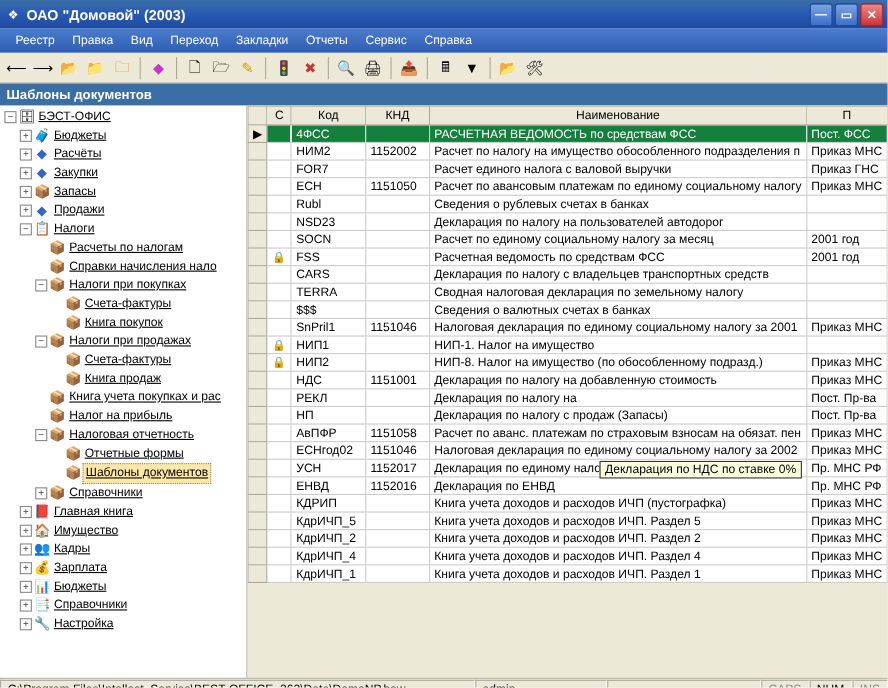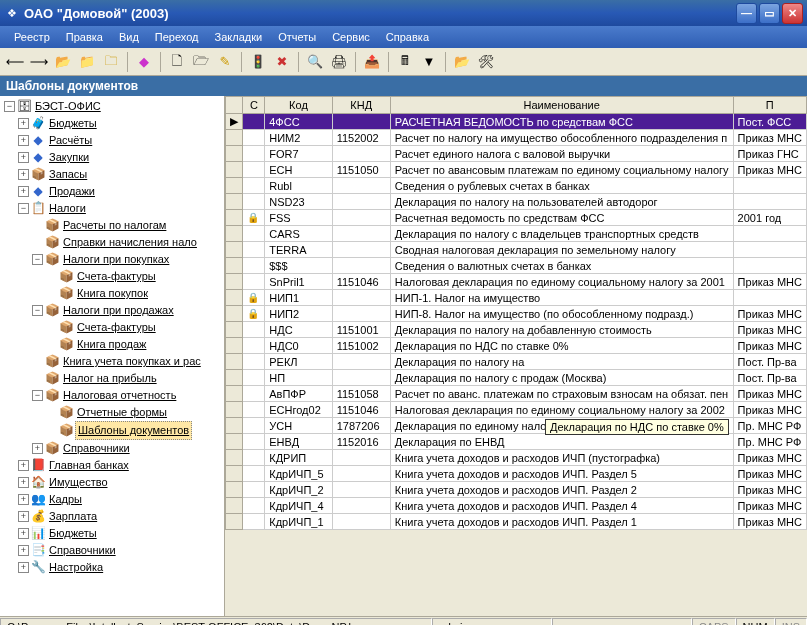--- a/index.html
+++ b/index.html
@@ -31,21 +31,21 @@
 .tree .spacer { width: 11px; display: inline-block; }
 .tree .ticon { width: 14px; text-align: center; font-size: 12px; }
 .tree .tlabel { padding: 0 2px; text-decoration: underline; }
 .tree .selected .tlabel { background: #ffe8a6; border: 1px dotted #888; }
 
 .grid { flex: 1; background: #ece9d8; overflow: hidden; display: flex; flex-direction: column; }
 .grid table { border-collapse: collapse; width: 100%; background: white; }
 .grid th { background: #ece9d8; border: 1px solid #aca899; padding: 2px 4px; font-weight: normal; position: sticky; top: 0; }
 .grid td { border: 1px solid #ccc; padding: 1px 4px; height: 16px; white-space: nowrap; overflow: hidden; }
 .grid .rowhead { background: #ece9d8; width: 16px; border: 1px solid #aca899; }
-.grid .sel-row td { background: #4c1d95; color: white; }
+.grid .sel-row td { background: #15803d; color: white; }
 .grid .sel-row .rowhead { background: #ece9d8; color: black; }
 .grid .gridbody { overflow: auto; flex: 1; }
 .grid .lock { font-size: 10px; }
 
 .tooltip { position: absolute; background: #ffffe1; border: 1px solid #333; padding: 1px 4px; font-size: 11px; z-index: 100; }
 
 .statusbar { height: 20px; border-top: 1px solid #aca899; background: #ece9d8; display: flex; align-items: center; font-size: 11px; }
 .statusbar .cell { border: 1px inset #fff; padding: 1px 6px; height: 18px; display: flex; align-items: center; }
 .statusbar .flex { flex: 1; }
 .statusbar .dim { color: #888; }
@@ -259,21 +259,21 @@
                     <span class="ticon" style="color:#c90">📦</span>
                     <span class="tlabel">Справочники</span>
                   </div>
                 </li>
             </ul>
           </li>
           <li>
               <div class="node">
                 <span class="toggle">+</span>
                 <span class="ticon" style="color:#c33">📕</span>
-                <span class="tlabel">Главная банках</span>
+                <span class="tlabel">Главная книга</span>
               </div>
             </li>
           <li>
               <div class="node">
                 <span class="toggle">+</span>
                 <span class="ticon">🏠</span>
                 <span class="tlabel">Имущество</span>
               </div>
             </li>
           <li>
@@ -373,20 +373,28 @@
             <tr>
               <td class="rowhead"></td>
               <td class="lock"></td>
               <td>NSD23</td>
               <td></td>
               <td>Декларация по налогу на пользователей автодорог</td>
               <td></td>
             </tr>
             <tr>
               <td class="rowhead"></td>
+              <td class="lock"></td>
+              <td>SOCN</td>
+              <td></td>
+              <td>Расчет по единому социальному налогу за месяц</td>
+              <td>2001 год</td>
+            </tr>
+            <tr>
+              <td class="rowhead"></td>
               <td class="lock">🔒</td>
               <td>FSS</td>
               <td></td>
               <td>Расчетная ведомость по средствам ФСС</td>
               <td>2001 год</td>
             </tr>
             <tr>
               <td class="rowhead"></td>
               <td class="lock"></td>
               <td>CARS</td>
@@ -438,39 +446,31 @@
               <td class="rowhead"></td>
               <td class="lock"></td>
               <td>НДС</td>
               <td>1151001</td>
               <td>Декларация по налогу на добавленную стоимость</td>
               <td>Приказ МНС</td>
             </tr>
             <tr>
               <td class="rowhead"></td>
               <td class="lock"></td>
-              <td>НДС0</td>
-              <td>1151002</td>
-              <td>Декларация по НДС по ставке 0%</td>
-              <td>Приказ МНС</td>
-            </tr>
-            <tr>
-              <td class="rowhead"></td>
-              <td class="lock"></td>
               <td>РЕКЛ</td>
               <td></td>
               <td>Декларация по налогу на</td>
               <td>Пост. Пр-ва</td>
             </tr>
             <tr>
               <td class="rowhead"></td>
               <td class="lock"></td>
               <td>НП</td>
               <td></td>
-              <td>Декларация по налогу с продаж (Москва)</td>
+              <td>Декларация по налогу с продаж (Запасы)</td>
               <td>Пост. Пр-ва</td>
             </tr>
             <tr>
               <td class="rowhead"></td>
               <td class="lock"></td>
               <td>АвПФР</td>
               <td>1151058</td>
               <td>Расчет по аванс. платежам по страховым взносам на обязат. пен</td>
               <td>Приказ МНС</td>
             </tr>
@@ -479,21 +479,21 @@
               <td class="lock"></td>
               <td>ЕСНгод02</td>
               <td>1151046</td>
               <td>Налоговая декларация по единому социальному налогу за 2002</td>
               <td>Приказ МНС</td>
             </tr>
             <tr>
               <td class="rowhead"></td>
               <td class="lock"></td>
               <td>УСН</td>
-              <td>1787206</td>
+              <td>1152017</td>
               <td>Декларация по единому налогу и. УСНО</td>
               <td>Пр. МНС РФ</td>
             </tr>
             <tr>
               <td class="rowhead"></td>
               <td class="lock"></td>
               <td>ЕНВД</td>
               <td>1152016</td>
               <td>Декларация по ЕНВД</td>
               <td>Пр. МНС РФ</td>

